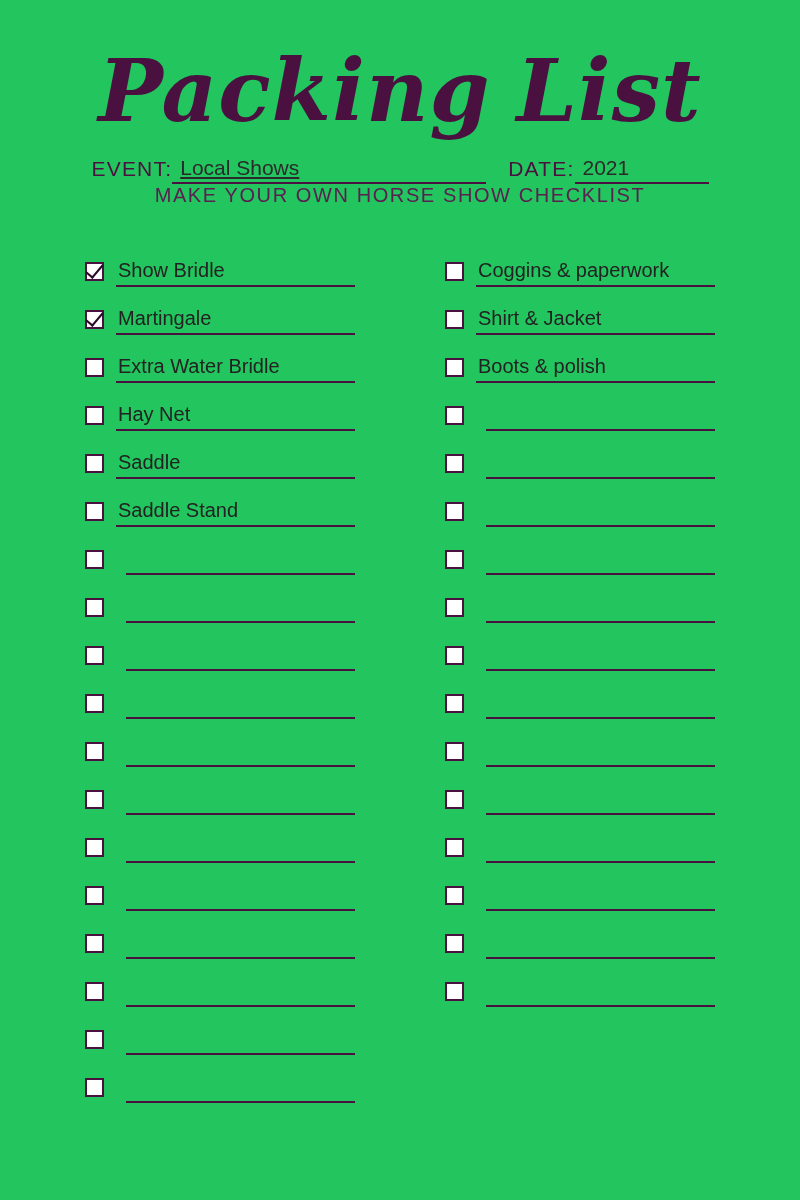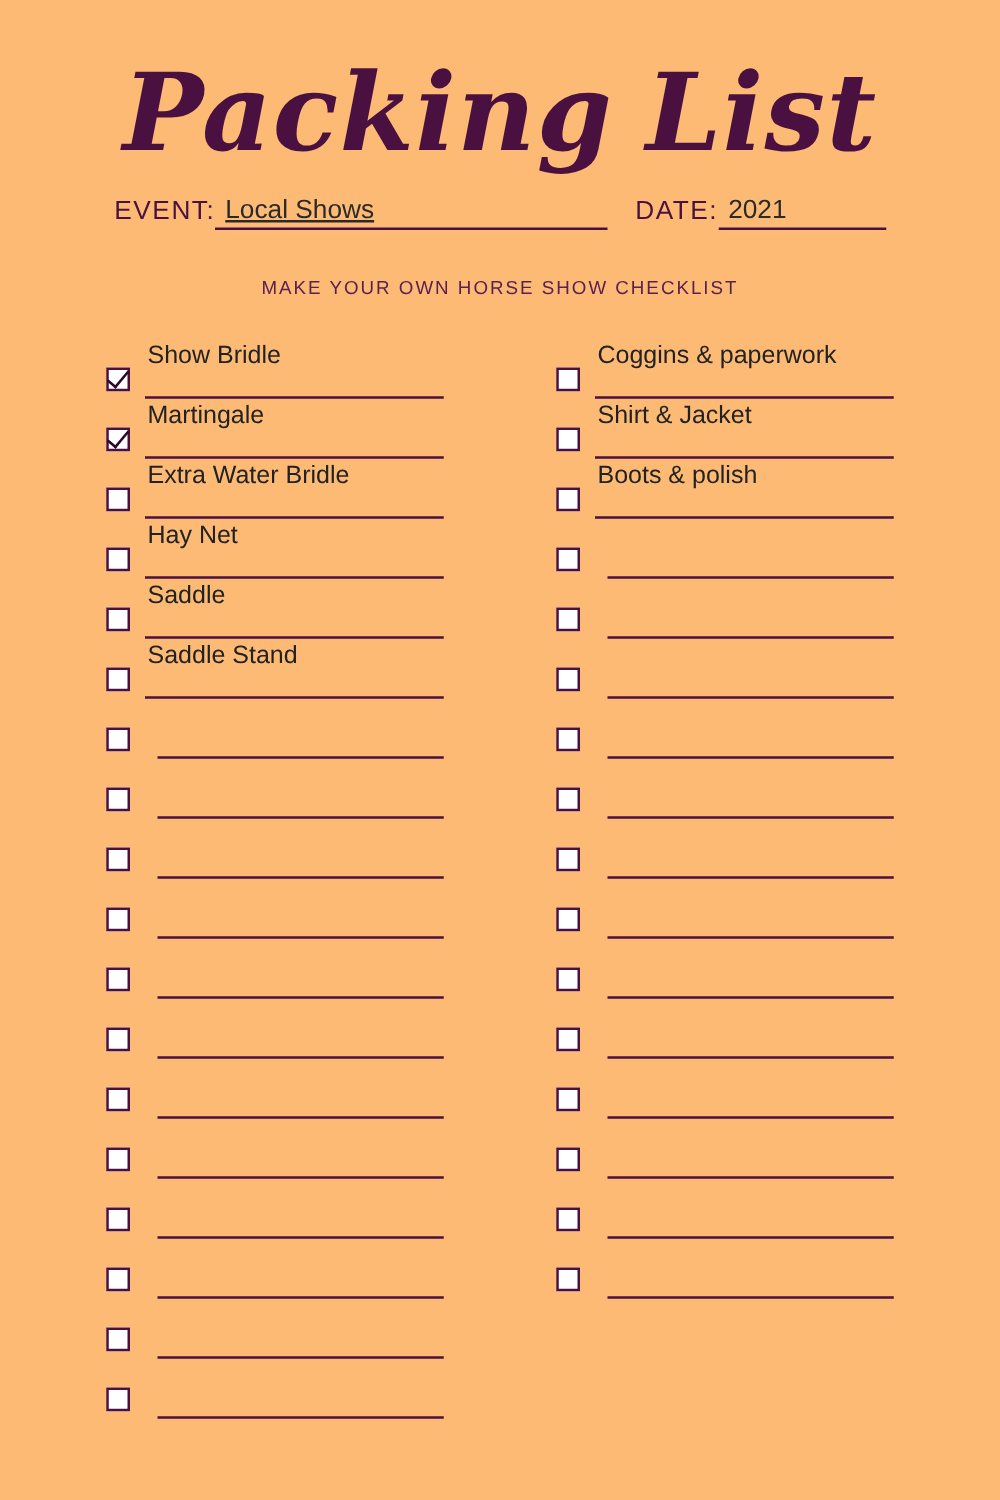--- a/index.html
+++ b/index.html
@@ -11,21 +11,21 @@
     width: 800px;
     height: 1200px;
     position: relative;
     font-family: "Liberation Sans", sans-serif;
     color: #4a1040;
     overflow: hidden;
   }
   .page {
     position: absolute;
     inset: 0;
-    background: #fdba74;
+    background: #22c55e;
   }
 
   
   .title {
     text-align: center;
     font-family: "DejaVu Serif", serif;
     font-style: italic;
     font-weight: bold;
     color: #4a1040;
     font-size: 86px;
@@ -62,24 +62,23 @@
     line-height: 1.15;
     font-family: "Liberation Sans", sans-serif;
   }
   .meta-field.event { width: 300px; text-decoration: underline; }
   .meta-field.date  { width: 120px; }
   .meta-gap { width: 22px; }
 
   
   .subtitle {
     text-align: center;
-    font-size: 15px;
+    font-size: 20px;
     letter-spacing: 1.6px;
     color: #5a2050;
-    margin-top: 38px;
     text-transform: uppercase;
     font-family: "Liberation Sans", sans-serif;
   }
 
   
   .columns {
     display: flex;
     justify-content: center;
     gap: 90px;
     margin-top: 32px;
@@ -121,21 +120,21 @@
     border-bottom: 2px solid #4a1040;
     min-height: 26px;
     display: flex;
     align-items: flex-end;
   }
   .line .text {
     font-size: 20px;
     color: #222222;
     line-height: 1.25;
     padding-left: 2px;
-    padding-bottom: 20px;
+    padding-bottom: 2px;
     white-space: nowrap;
     font-family: "Liberation Sans", sans-serif;
   }
   .line.blank {
     margin-left: 22px;
   }
 </style>
 </head>
 <body>
 

